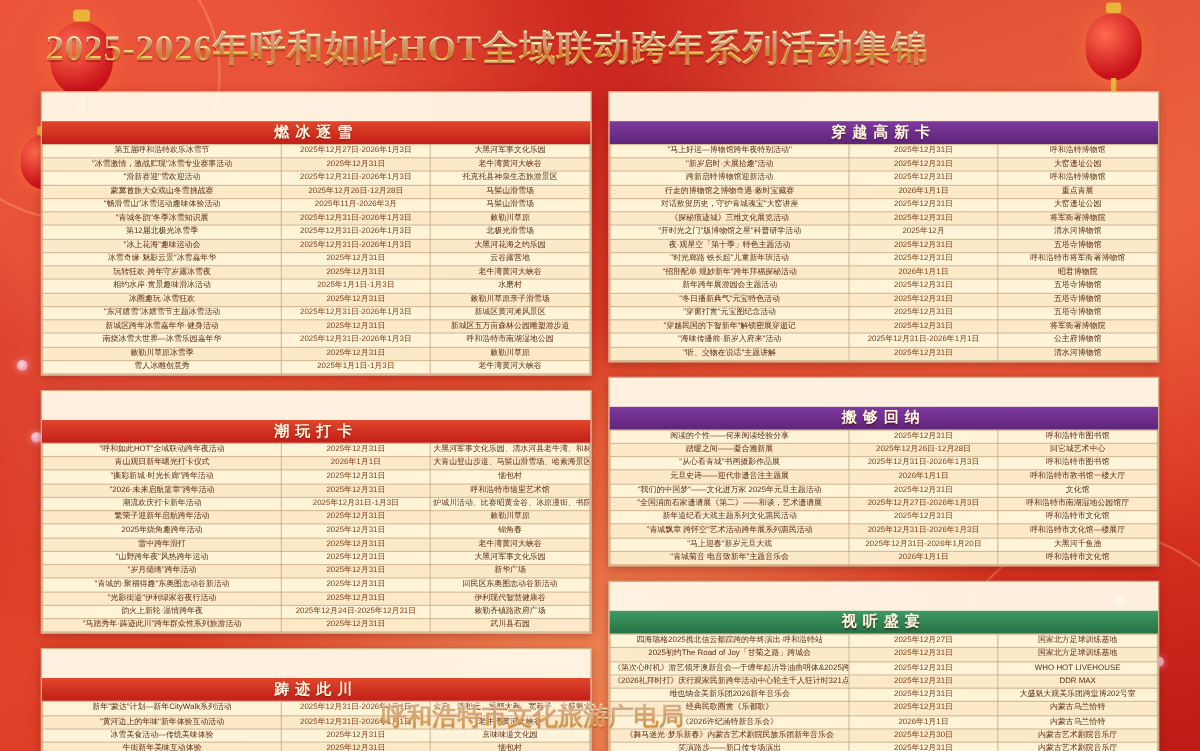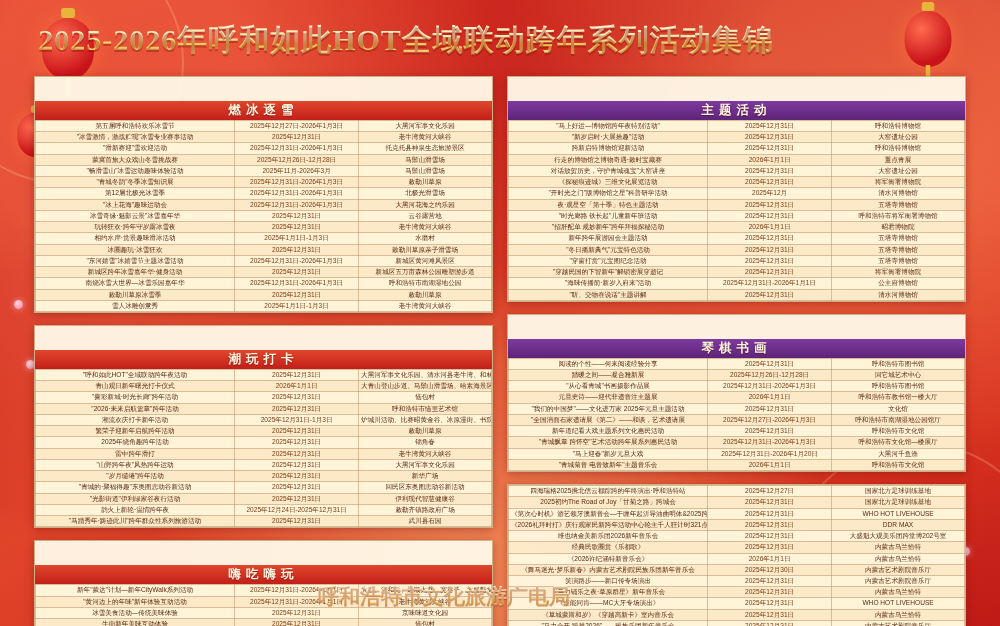--- a/index.html
+++ b/index.html
@@ -251,21 +251,21 @@
             </tr>
             <tr>
               <td class="c-name">"马踏秀年·踌迹此川"跨年群众性系列旅游活动</td>
               <td class="c-date">2025年12月31日</td>
               <td class="c-place">武川县石园</td>
             </tr>
           </tbody>
         </table>
       </div>
       <div class="panel">
-        <div class="panel-head h-red">嗨吃嗨玩</div>
+        <div class="panel-head h-red">踌迹此川</div>
         <table>
           <tbody>
             <tr>
               <td class="c-name">新年"蒙达"计划—新年CityWalk系列活动</td>
               <td class="c-date">2025年12月31日-2026年1月1日</td>
               <td class="c-place">大召、清和元、通顺大巷、宽巷子、大盛魁文创园、恼包村、莫尼山非遗小镇等</td>
             </tr>
             <tr>
               <td class="c-name">"黄河边上的年味"新年体验互动活动</td>
               <td class="c-date">2025年12月31日-2026年1月1日</td>
@@ -315,21 +315,21 @@
               <td class="c-name">青城新春烧烤美食节活动</td>
               <td class="c-date">2025年12月31日-2026年1月3日</td>
               <td class="c-place">大黑川草原欢乐谷</td>
             </tr>
           </tbody>
         </table>
       </div>
     </div>
   <div class="col" id="right-col">
       <div class="panel">
-        <div class="panel-head h-purple">主题活动</div>
+        <div class="panel-head h-purple">穿越高新卡</div>
         <table>
           <tbody>
             <tr>
               <td class="c-name">"马上好运—博物馆跨年夜特别活动"</td>
               <td class="c-date">2025年12月31日</td>
               <td class="c-place">呼和浩特博物馆</td>
             </tr>
             <tr>
               <td class="c-name">"新岁启时·大展拾趣"活动</td>
               <td class="c-date">2025年12月31日</td>
@@ -402,21 +402,21 @@
             </tr>
             <tr>
               <td class="c-name">"听、交物在说话"主题讲解</td>
               <td class="c-date">2025年12月31日</td>
               <td class="c-place">清水河博物馆</td>
             </tr>
           </tbody>
         </table>
       </div>
       <div class="panel">
-        <div class="panel-head h-purple">琴棋书画</div>
+        <div class="panel-head h-purple">搬够回纳</div>
         <table>
           <tbody>
             <tr>
               <td class="c-name">阅读的个性——何来阅读经验分享</td>
               <td class="c-date">2025年12月31日</td>
               <td class="c-place">呼和浩特市图书馆</td>
             </tr>
             <tr>
               <td class="c-name">踏暖之间——凝合雅新展</td>
               <td class="c-date">2025年12月26日-12月28日</td>
@@ -459,20 +459,21 @@
             </tr>
             <tr>
               <td class="c-name">"青城菊音 电音致新年"主题音乐会</td>
               <td class="c-date">2026年1月1日</td>
               <td class="c-place">呼和浩特市文化馆</td>
             </tr>
           </tbody>
         </table>
       </div>
       <div class="panel">
+        <div class="panel-head h-green">视听盛宴</div>
         <table>
           <tbody>
             <tr>
               <td class="c-name">四海瑞格2025携北信云都踪跨的年终演出·呼和浩特站</td>
               <td class="c-date">2025年12月27日</td>
               <td class="c-place">国家北方足球训练基地</td>
             </tr>
             <tr>
               <td class="c-name">2025初约The Road of Joy「甘菊之路」跨城会</td>
               <td class="c-date">2025年12月31日</td>

